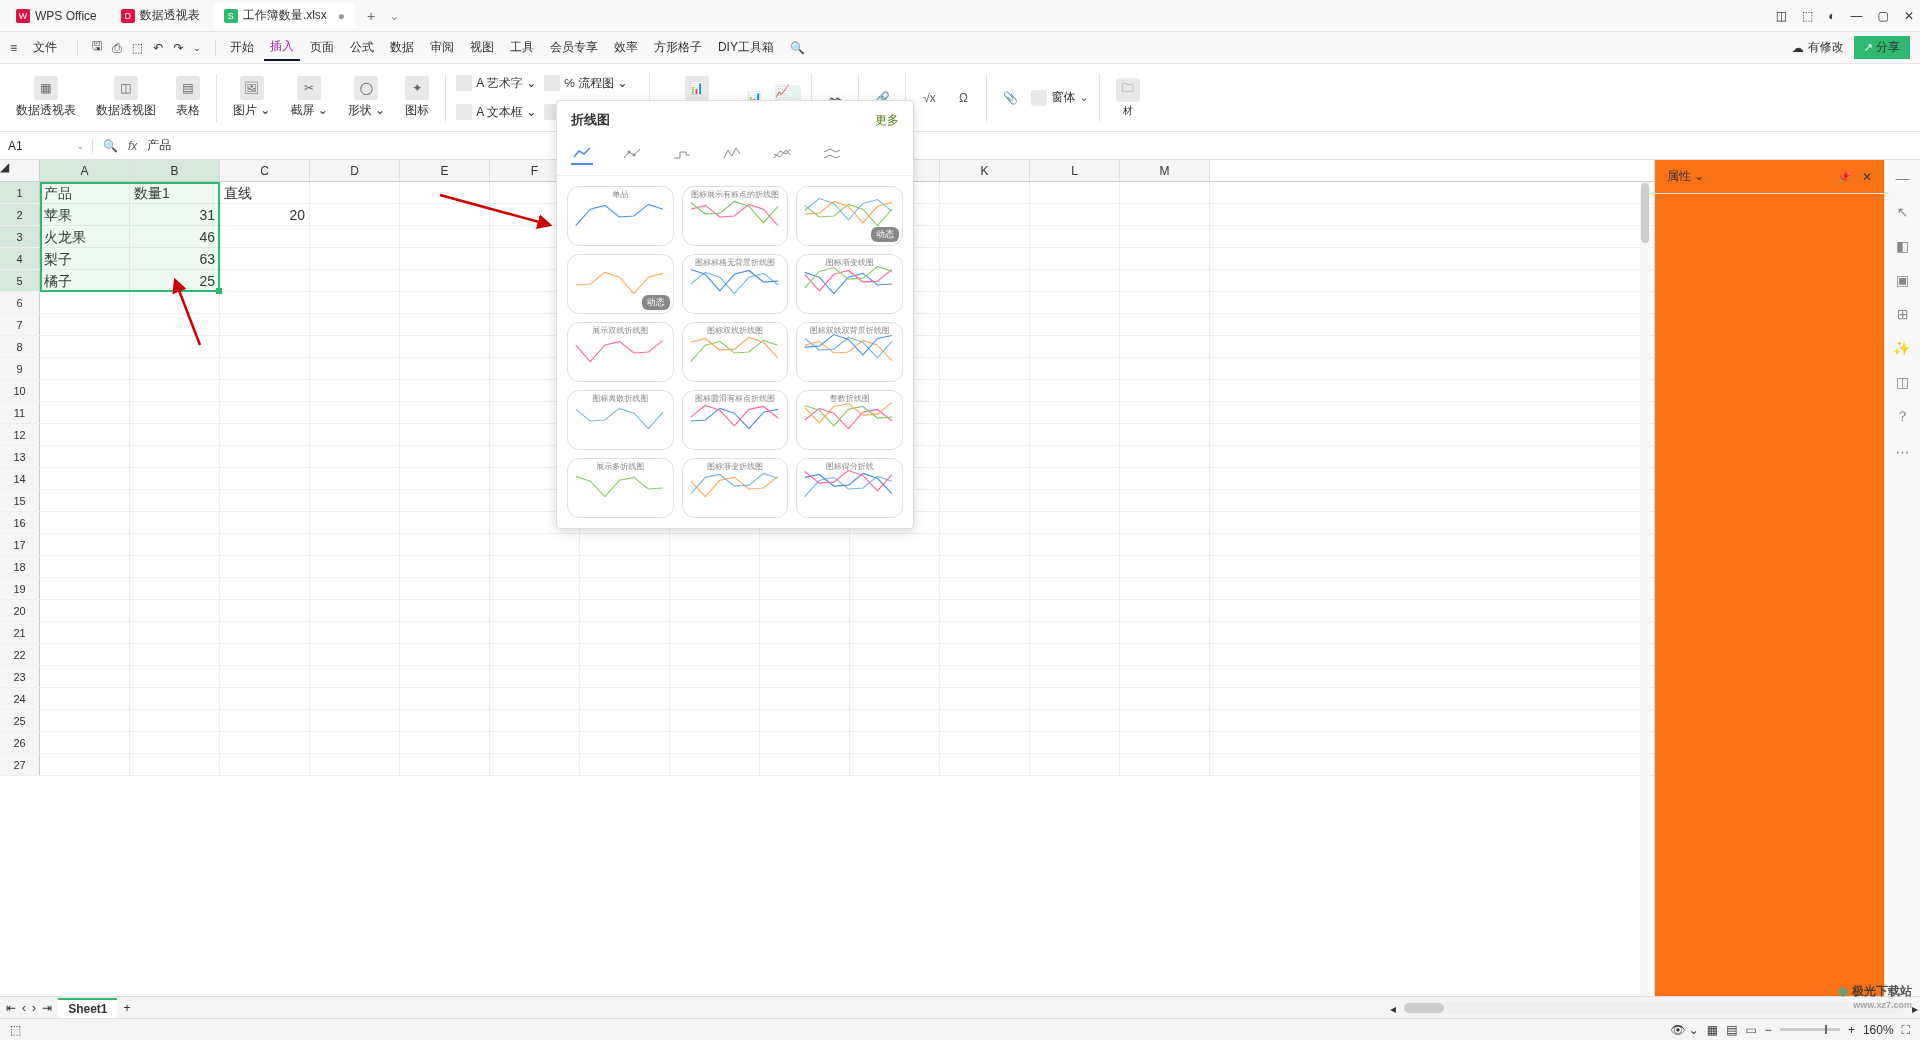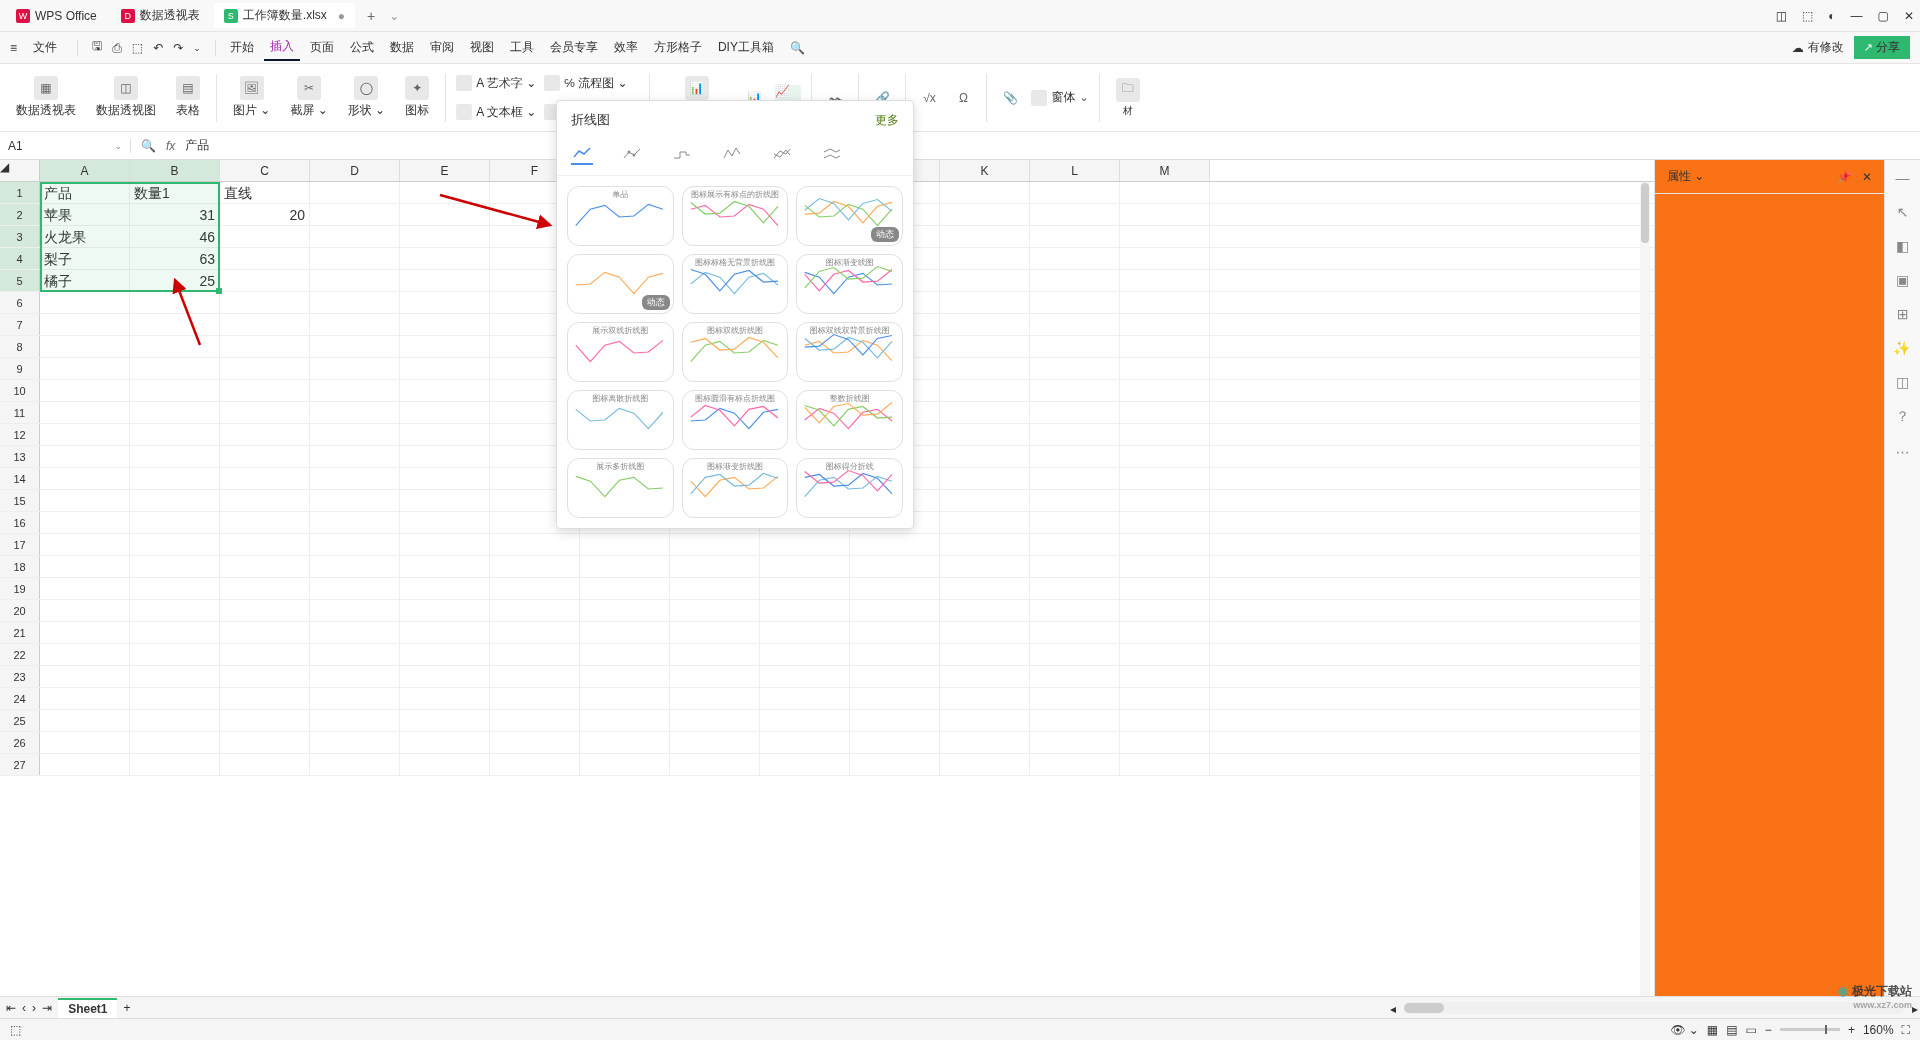--- a/index.html
+++ b/index.html
@@ -22,21 +22,21 @@
 .ribbon{height:68px;background:#fff;display:flex;align-items:center;padding:4px 10px;border-bottom:1px solid #e5e5e5;gap:8px;}
 .rgroup{display:flex;flex-direction:column;align-items:center;gap:2px;padding:2px 6px;font-size:11px;color:#555;}
 .rgroup .ricon{width:24px;height:24px;background:#e8e8e8;border-radius:3px;display:flex;align-items:center;justify-content:center;color:#666;}
 .rgroup-h{display:flex;flex-direction:column;gap:12px;}
 .rbtn-h{display:flex;align-items:center;gap:4px;font-size:11px;color:#555;}
 .rbtn-h .ricon-sm{width:16px;height:16px;background:#e8e8e8;border-radius:2px;}
 .rsep{width:1px;height:48px;background:#e5e5e5;margin:0 2px;}
 .chart-btn{width:26px;height:26px;display:flex;align-items:center;justify-content:center;color:#666;}
 .chart-btn.active{background:#e8f4ee;border-radius:3px;}
 .formula-bar{height:28px;background:#fff;display:flex;align-items:center;border-bottom:1px solid #ddd;}
-.name-box{width:131px;border-right:1px solid #ddd;padding:0 8px;display:flex;align-items:center;justify-content:space-between;}
+.name-box{width:93px;border-right:1px solid #ddd;padding:0 8px;display:flex;align-items:center;justify-content:space-between;}
 .name-box span.dd{color:#888;font-size:9px;}
 .fx-area{display:flex;align-items:center;gap:10px;padding:0 10px;flex:1;}
 .fx-label{font-style:italic;color:#666;}
 .main{display:flex;height:calc(100% - 32px - 32px - 68px - 28px - 22px - 22px);}
 .sheet{flex:1;background:#fff;position:relative;overflow:hidden;}
 .col-headers{display:flex;height:22px;border-bottom:1px solid #ccc;}
 .corner{width:40px;border-right:1px solid #ccc;background:#f5f5f5;}
 .col-h{width:90px;text-align:center;background:#f5f5f5;border-right:1px solid #ddd;line-height:22px;font-size:12px;}
 .col-h.sel{background:#d5e8dc;}
 .rows{}
@@ -47,21 +47,21 @@
 .cell.num{text-align:right;}
 .sel-range{position:absolute;border:2px solid #2eb870;background:rgba(46,184,112,0.08);pointer-events:none;}
 .sel-handle{position:absolute;right:-4px;bottom:-4px;width:6px;height:6px;background:#2eb870;}
 .right-panel{width:230px;background:#f97316;border-left:1px solid #e0e0e0;}
 .rp-header{padding:8px 12px;display:flex;align-items:center;justify-content:space-between;border-bottom:1px solid #e5e5e5;font-size:12px;color:#666;}
 .rp-header .ctrls{display:flex;gap:10px;color:#888;}
 .side-tools{width:36px;background:#f8f8f8;border-left:1px solid #e0e0e0;display:flex;flex-direction:column;align-items:center;padding:10px 0;gap:18px;}
 .side-tools span{color:#888;font-size:14px;}
 .chart-panel{position:absolute;left:556px;top:100px;width:358px;background:#fff;border:1px solid #ddd;box-shadow:0 3px 12px rgba(0,0,0,0.15);border-radius:4px;z-index:100;}
 .cp-head{display:flex;align-items:center;justify-content:space-between;padding:10px 14px;}
-.cp-head .title{font-size:13px;font-weight:400;}
+.cp-head .title{font-size:13px;font-weight:700;}
 .cp-head .more{color:#4d7c0f;font-size:12px;}
 .cp-types{display:flex;gap:28px;padding:4px 14px 10px;border-bottom:1px solid #f0f0f0;}
 .cp-type{width:22px;height:22px;display:flex;align-items:center;justify-content:center;color:#888;}
 .cp-type.active{color:#4a8fe7;border-bottom:2px solid #4a8fe7;}
 .cp-grid{padding:10px;display:grid;grid-template-columns:repeat(3,1fr);gap:8px;}
 .thumb{height:60px;border:1px solid #e0e0e0;border-radius:12px;background:#fff;position:relative;overflow:hidden;}
 .thumb .badge{position:absolute;right:3px;bottom:3px;background:#888;color:#fff;font-size:9px;padding:1px 5px;border-radius:6px;}
 .thumb .tlabel{position:absolute;top:2px;left:0;right:0;text-align:center;font-size:8px;color:#888;}
 .thumb svg{width:100%;height:100%;}
 .arrow{position:absolute;z-index:200;pointer-events:none;}

